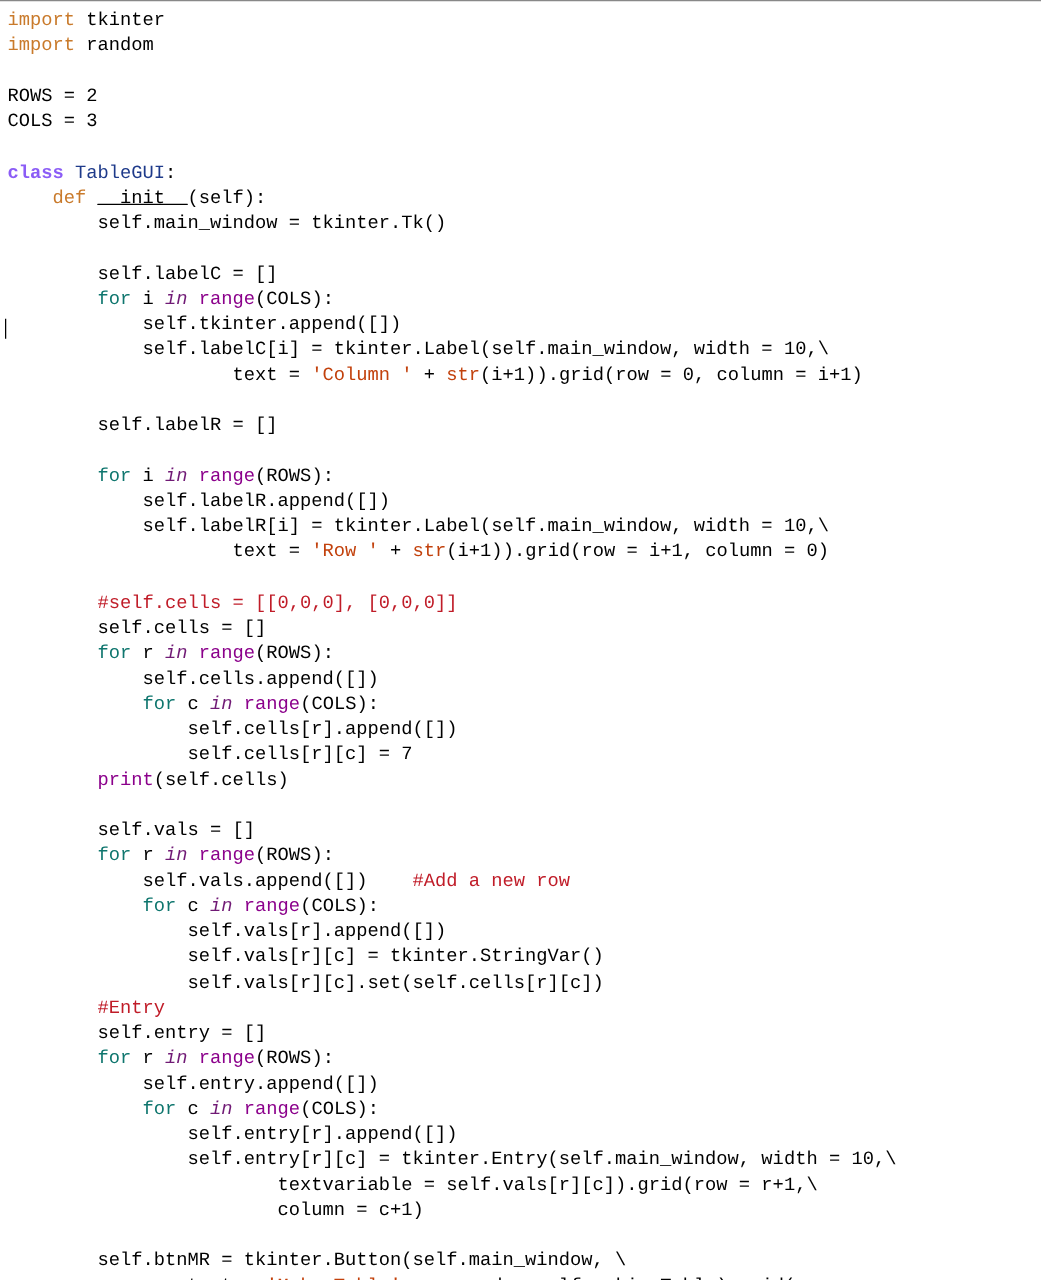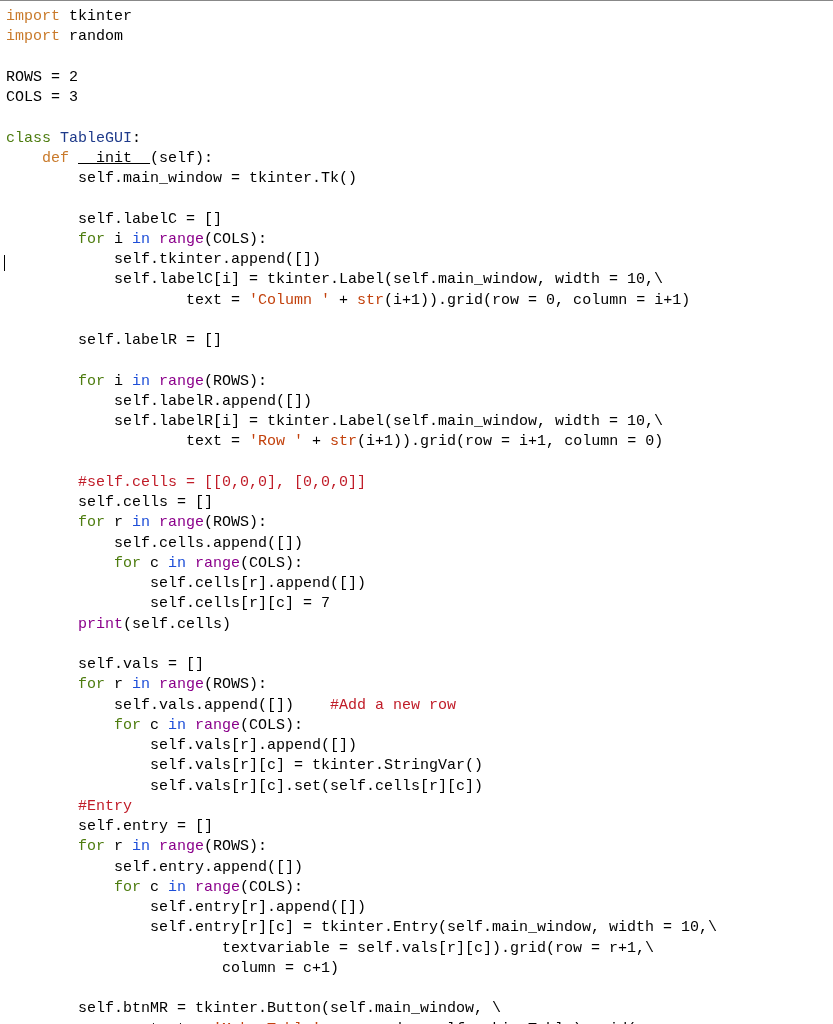--- a/index.html
+++ b/index.html
@@ -17,24 +17,24 @@
     padding: 6px 0 0 6px;
     position: relative;
   }
   pre.code {
     margin: 0;
     white-space: pre;
     font-family: "Courier New", Courier, monospace;
   }
   .t  { display: inline; }
   .kw-import { color: #c97a2b; }   
-  .kw-class  { color: #4d7c0f; }   
+  .kw-class  { color: #8b5cf6; font-weight: bold; }   
   .kw-def    { color: #c97a2b; }   
-  .kw-for    { color: #4d7c0f; }   
-  .kw-in     { color: #1d4ed8; }   
+  .kw-for    { color: #0f766e; }   
+  .kw-in     { color: #701a75; font-style: italic; }   
   .fn-range  { color: #8b008b; }   
   .fn-print  { color: #8b008b; }
   .fn-str    { color: #c2410c; }
   .classname { color: #1e3a8a; }   
   .dunder    { color: #000000; text-decoration: underline; }
   .str       { color: #c2410c; }   
   .cmt       { color: #c01c28; }
   .cursor-bar {
     position: absolute;
     left: 4px;

